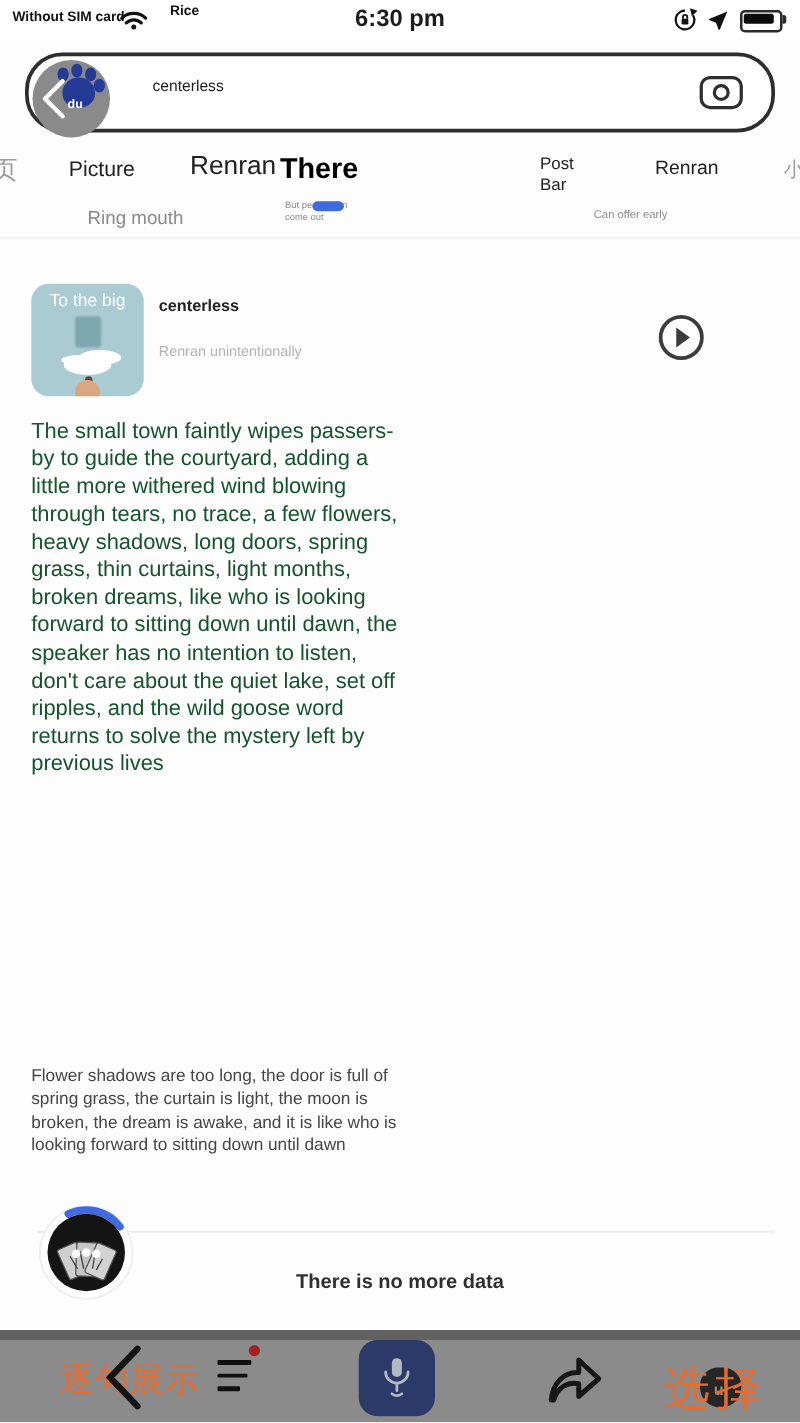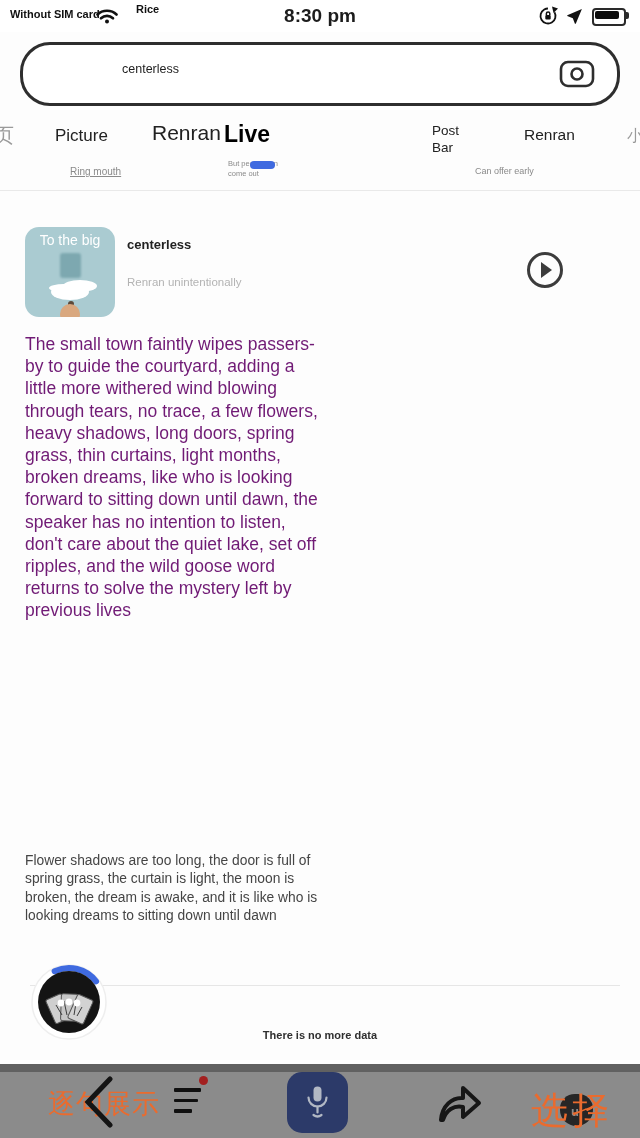--- a/index.html
+++ b/index.html
@@ -37,28 +37,28 @@
   .art-caption{position:absolute;left:0;top:5px;width:90px;text-align:center;color:#fff;font-size:14px;}
   .art-cup{position:absolute;left:35px;top:26px;width:21px;height:25px;background:#7da8b0;border-radius:3px;filter:blur(1px);}
   .art-cloud{position:absolute;left:26px;top:57px;width:38px;height:16px;background:#fff;border-radius:50%;box-shadow:10px -6px 0 -2px #fff,-6px -4px 0 -4px #fff;}
   .art-head{position:absolute;left:35px;top:77px;width:20px;height:20px;background:#d9a87f;border-radius:50%;}
   .art-hair{position:absolute;left:43px;top:74px;width:6px;height:6px;background:#5d4a3a;border-radius:50%;}
   .song-title{position:absolute;left:127px;top:237px;font-size:13px;font-weight:600;color:#222;}
   .song-artist{position:absolute;left:127px;top:276px;font-size:11.5px;color:#b3b3b3;}
   .play-btn{position:absolute;left:527px;top:252px;width:30px;height:30px;border:3px solid #3c3c3c;border-radius:50%;}
   .play-tri{position:absolute;left:11px;top:7px;width:0;height:0;border-left:11px solid #3c3c3c;border-top:8px solid transparent;border-bottom:8px solid transparent;}
   
-  .verse{position:absolute;left:25px;color:#701a75;}
+  .verse{position:absolute;left:25px;color:#14532d;}
   .verse-1{top:333px;width:296px;font-size:17.5px;line-height:22.2px;}
   .verse-2{top:703px;width:296px;font-size:17.5px;line-height:22.2px;}
   .verse-3{top:852px;width:300px;font-size:13.8px;line-height:18.3px;color:#454545;}
   
   .end-divider{position:absolute;left:30px;top:985px;width:590px;height:1px;background:#e6e6e6;}
   .vinyl{position:absolute;left:30px;top:963px;width:78px;height:78px;}
-  .no-more{position:absolute;left:0;right:0;top:1017px;text-align:center;font-size:11px;font-weight:600;color:#2f2f2f;margin-top:12px;}
+  .no-more{position:absolute;left:0;right:0;top:1017px;text-align:center;font-size:16px;font-weight:600;color:#2f2f2f;}
   
   .toolbar{position:absolute;left:0;top:1064px;width:640px;height:74px;background:linear-gradient(#616161 0 8px,#8b8b8b 8px 100%);}
   .tb-left-label{position:absolute;left:48px;top:22px;font-size:27px;color:#ea6b2e;letter-spacing:1px;z-index:1;}
   .tb-back{position:absolute;left:82px;top:12px;z-index:2;}
   .tb-list{position:absolute;left:174px;top:24px;width:28px;}
   .tb-list div{height:3.5px;background:#101010;margin-bottom:7px;border-radius:1px;}
   .l1{width:27px;} .l2{width:24px;} .l3{width:18px;}
   .tb-dot{position:absolute;left:199px;top:12px;width:9px;height:9px;background:#a32020;border-radius:50%;}
   .mic-btn{position:absolute;left:287px;top:8px;width:61px;height:61px;background:#2c3a69;border-radius:15px;}
   .mic-btn svg{position:absolute;left:17px;top:13px;}
@@ -75,21 +75,21 @@
   <div class="status-bar">
     <span class="carrier">Without SIM card</span>
     <span class="wifi">
       <svg width="22" height="18" viewBox="0 0 22 18">
           <path d="M1.5 8.5 C6.5 3.5 15.5 3.5 20.5 8.5" fill="none" stroke="#111" stroke-width="2.6" stroke-linecap="round"></path>
           <path d="M5 12.3 C8.5 9 13.5 9 17 12.3" fill="none" stroke="#111" stroke-width="2.6" stroke-linecap="round"></path>
           <circle cx="11" cy="15.6" r="2" fill="#111"></circle>
         </svg>
     </span>
     <span class="network">Rice</span>
-    <span class="time">8:30 pm</span>
+    <span class="time">6:30 pm</span>
     <span class="rot-lock">
       <svg width="20" height="20" viewBox="0 0 20 20">
           <circle cx="10" cy="10" r="7.5" fill="none" stroke="#111" stroke-width="1.8" stroke-dasharray="39 9" transform="rotate(-30 10 10)"></circle>
           <polygon points="14,0.5 20,2.5 15.5,7" fill="#111"></polygon>
           <rect x="7.3" y="9" width="5.4" height="4.6" rx="1" fill="#111"></rect>
           <path d="M8.4 9 V7.6 a1.7 1.7 0 0 1 3.4 0 V9" fill="none" stroke="#111" stroke-width="1.5"></path>
         </svg>
     </span>
     <span class="nav-arrow">
       <svg width="20" height="20" viewBox="0 0 24 24">
@@ -104,50 +104,63 @@
 
   <div class="search-bar">
     <span class="search-query">centerless</span>
     <span class="camera-btn">
       <svg width="36" height="30" viewBox="0 0 36 30">
           <rect x="2" y="4" width="32" height="24" rx="7" fill="none" stroke="#2e2e2e" stroke-width="2.6"></rect>
           <circle cx="18" cy="16" r="5.5" fill="none" stroke="#2e2e2e" stroke-width="2.6"></circle>
         </svg>
     </span>
   </div>
+  <div class="logo-circle">
+    <span class="paw"></span>
+    <span class="paw-toe" style="left:20px;top:6px;"></span>
+    <span class="paw-toe" style="left:31px;top:3px;"></span>
+    <span class="paw-toe" style="left:42px;top:6px;"></span>
+    <span class="paw-toe" style="left:49px;top:15px;"></span>
+    <span class="paw-du">du</span>
+    <span class="logo-chevron">
+      <svg width="22" height="34" viewBox="0 0 22 34">
+          <polyline points="18,3 4,17 18,31" fill="none" stroke="#fff" stroke-width="3.6" stroke-linecap="round" stroke-linejoin="round"></polyline>
+        </svg>
+    </span>
+  </div>
 
   <span class="tab tab-partial" style="left:-6px;top:122px;font-size:20px;">页</span>
   <span class="tab" style="left:55px;top:126px;font-size:17px;">Picture</span>
   <span class="tab" style="left:152px;top:121px;font-size:21px;">Renran</span>
-  <span class="tab" style="left:224px;top:121px;font-size:23px;font-weight:bold;color:#000;">Live</span>
+  <span class="tab" style="left:224px;top:121px;font-size:23px;font-weight:bold;color:#000;">There</span>
   <span class="tab tab-multi" style="left:432px;top:122px;width:46px;font-size:13.5px;">Post Bar</span>
   <span class="tab" style="left:524px;top:126px;font-size:15.5px;">Renran</span>
   <span class="tab tab-partial" style="left:627px;top:126px;font-size:16px;">小</span>
 
-  <span class="tab-sub" style="left:70px;top:166px;font-size:10px;text-decoration:underline;">Ring mouth</span>
+  <span class="tab-sub" style="left:70px;top:166px;font-size:15px;">Ring mouth</span>
   <span class="tab-sub" style="left:228px;top:159px;font-size:7.5px;width:52px;line-height:9.5px;">But people can come out</span>
   <span class="tab-indicator"></span>
   <span class="tab-sub" style="left:475px;top:166px;font-size:9px;">Can offer early</span>
   <div class="tabs-divider"></div>
 
   <div class="album-art">
     <span class="art-caption">To the big</span>
     <span class="art-cup"></span>
     <span class="art-cloud"></span>
     <span class="art-hair"></span>
     <span class="art-head"></span>
   </div>
   <span class="song-title">centerless</span>
   <span class="song-artist">Renran unintentionally</span>
   <div class="play-btn">
       <span class="play-tri"></span>
     </div>
 
   <div class="verse verse-1">The small town faintly wipes passers-by to guide the courtyard, adding a little more withered wind blowing through tears, no trace, a few flowers, heavy shadows, long doors, spring grass, thin curtains, light months, broken dreams, like who is looking forward to sitting down until dawn, the speaker has no intention to listen, don't care about the quiet lake, set off ripples, and the wild goose word returns to solve the mystery left by previous lives</div>
-  <div class="verse verse-3">Flower shadows are too long, the door is full of spring grass, the curtain is light, the moon is broken, the dream is awake, and it is like who is looking dreams to sitting down until dawn</div>
+  <div class="verse verse-3">Flower shadows are too long, the door is full of spring grass, the curtain is light, the moon is broken, the dream is awake, and it is like who is looking forward to sitting down until dawn</div>
 
   <div class="end-divider"></div>
   <div class="vinyl">
     <svg width="78" height="78" viewBox="0 0 78 78">
       <circle cx="39" cy="39" r="37" fill="#fff" stroke="#eeeeee" stroke-width="1.5"></circle>
       <circle cx="39" cy="39" r="34" fill="none" stroke="#3f6ae0" stroke-width="6" stroke-dasharray="46 168" stroke-linecap="round" transform="rotate(-115 39 39)"></circle>
       <circle cx="39" cy="39" r="31" fill="#141414"></circle>
       <g>
         <rect x="20" y="33" width="17" height="26" rx="2" fill="#cfcfcf" stroke="#555" transform="rotate(-24 28 46)"></rect>
         <rect x="31" y="31" width="17" height="27" rx="2" fill="#c6c6c6" stroke="#555" transform="rotate(2 39 44)"></rect>

